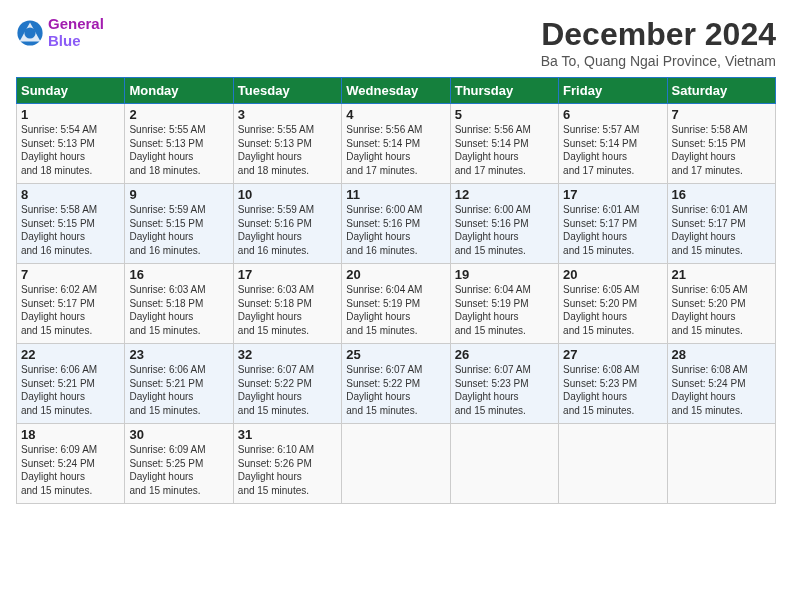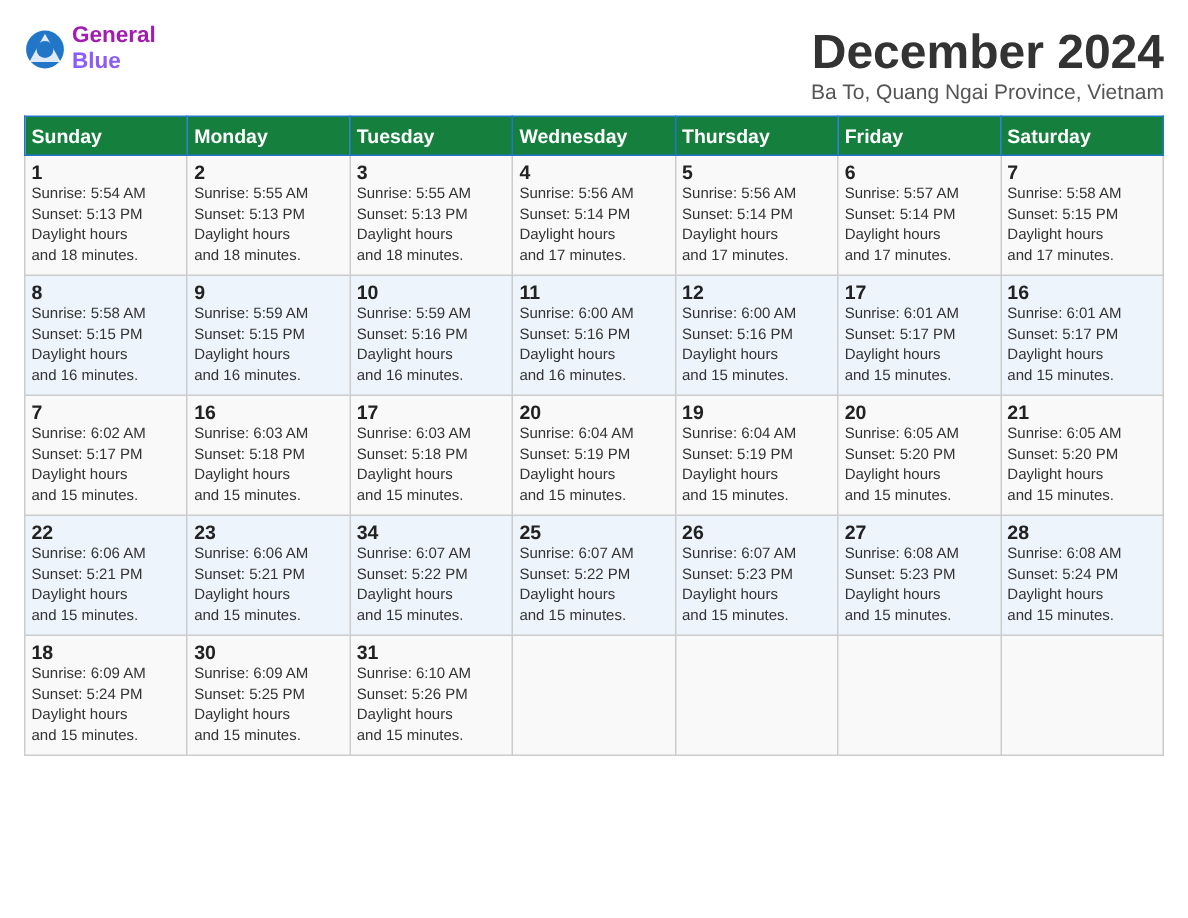--- a/index.html
+++ b/index.html
@@ -223,21 +223,21 @@
         <tr>
           <td>
         <span class="day-num">22</span>
         <span class="day-info">Sunrise: 6:06 AM<br>Sunset: 5:21 PM<br>Daylight hours<br>and 15 minutes.</span>
       </td>
           <td>
         <span class="day-num">23</span>
         <span class="day-info">Sunrise: 6:06 AM<br>Sunset: 5:21 PM<br>Daylight hours<br>and 15 minutes.</span>
       </td>
           <td>
-        <span class="day-num">34</span>
+        <span class="day-num">32</span>
         <span class="day-info">Sunrise: 6:07 AM<br>Sunset: 5:22 PM<br>Daylight hours<br>and 15 minutes.</span>
       </td>
           <td>
         <span class="day-num">25</span>
         <span class="day-info">Sunrise: 6:07 AM<br>Sunset: 5:22 PM<br>Daylight hours<br>and 15 minutes.</span>
       </td>
           <td>
         <span class="day-num">26</span>
         <span class="day-info">Sunrise: 6:07 AM<br>Sunset: 5:23 PM<br>Daylight hours<br>and 15 minutes.</span>
       </td>

